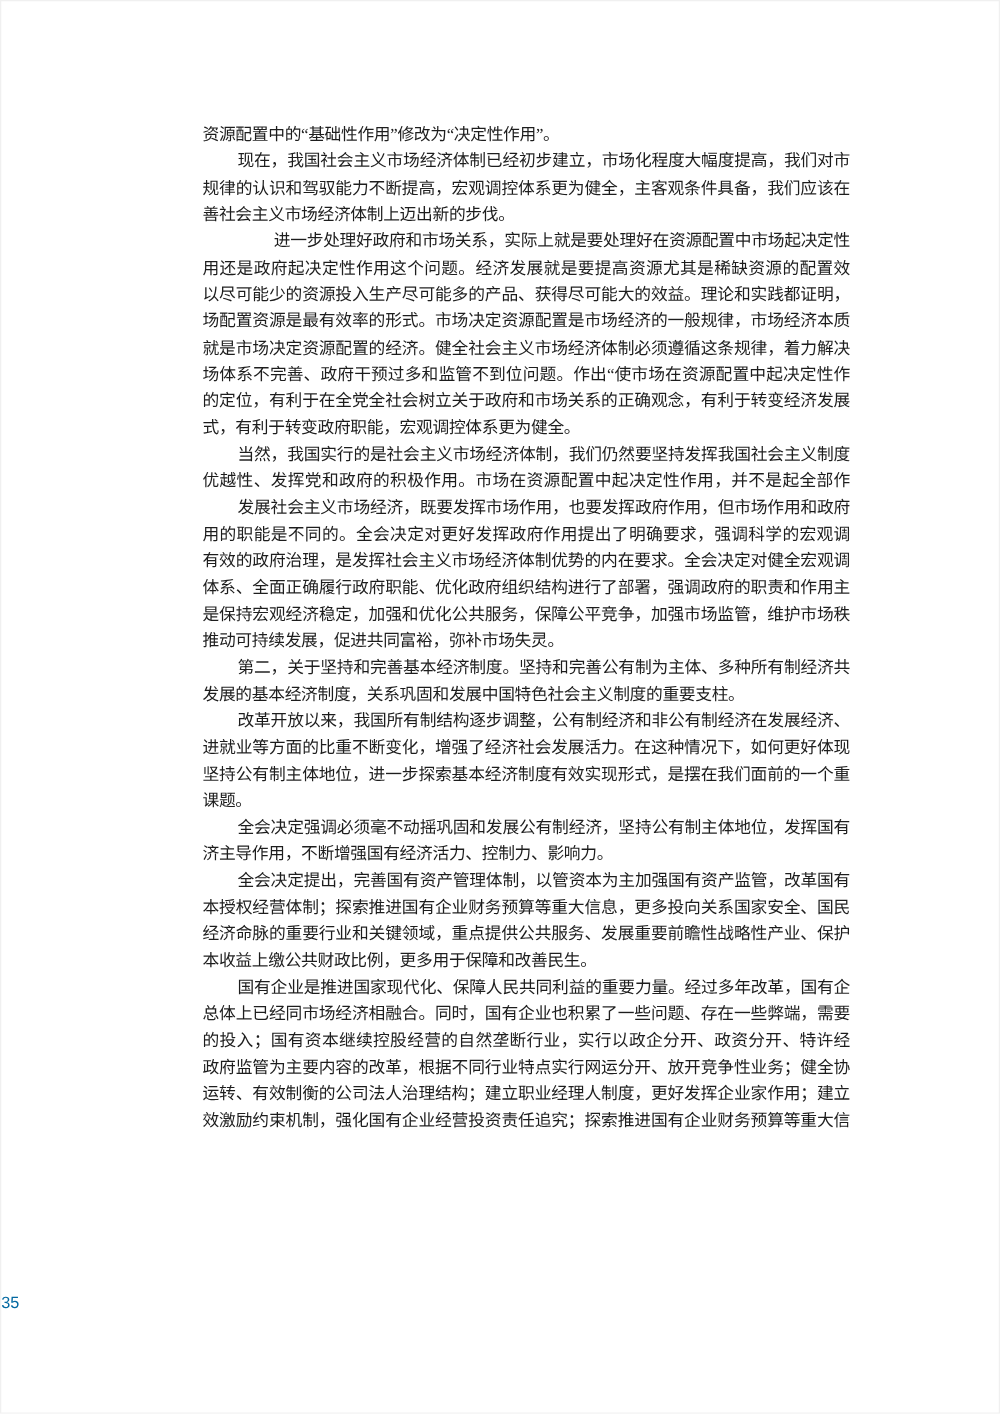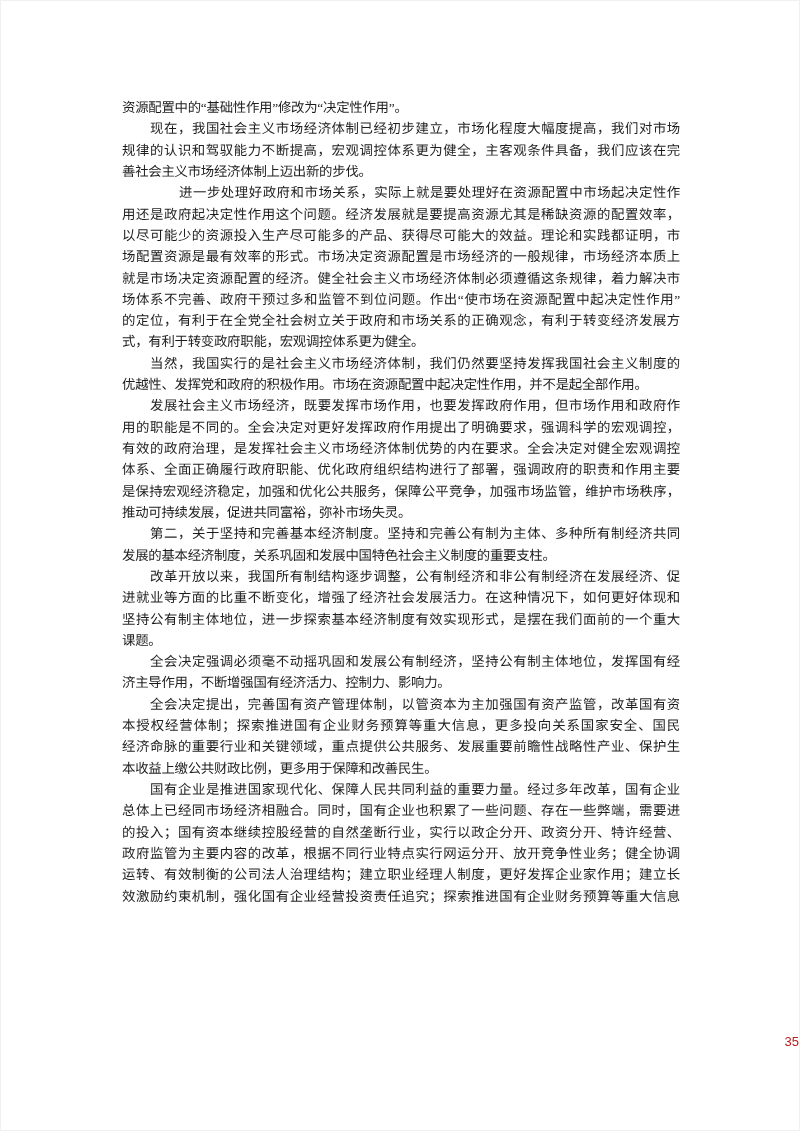--- a/index.html
+++ b/index.html
@@ -21,31 +21,32 @@
   .para { margin:0; padding:0; }
   .tline {
     font-size:13.4px;
     line-height:21.32px;
     height:21.32px;
     letter-spacing:-0.25px;
     text-align:justify;
     text-align-last:justify;
     overflow:hidden;
     white-space:normal;
+    margin-left:40px;
   }
   .tline.last { text-align-last:left; }
   .tline.ind-normal { padding-left:28px; }
   .tline.ind-deep   { padding-left:57px; }
   .footer {
     position:absolute;
     left:0; right:0; top:1033px;
-    text-align:right;
+    text-align:left;
     font-family:"Liberation Sans","DejaVu Sans",sans-serif;
     font-size:13px;
-    color:#b91c1c;
+    color:#0369a1;
   }
 </style>
 </head>
 <body>
 
 <div class="page">
   <div class="doc-body" id="doc-body">
       <div class="para">
         <div class="tline last">资源配置中的“基础性作用”修改为“决定性作用”。</div>
       </div>

